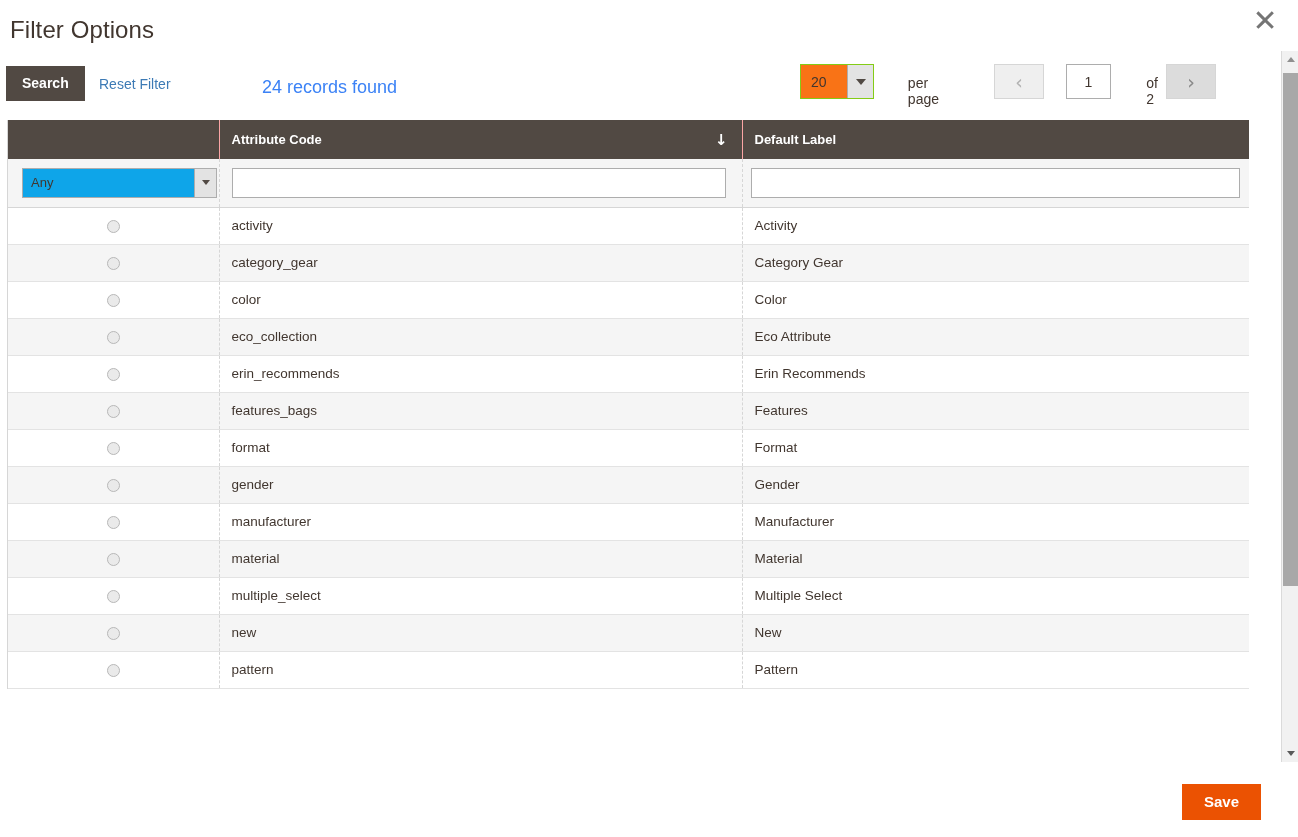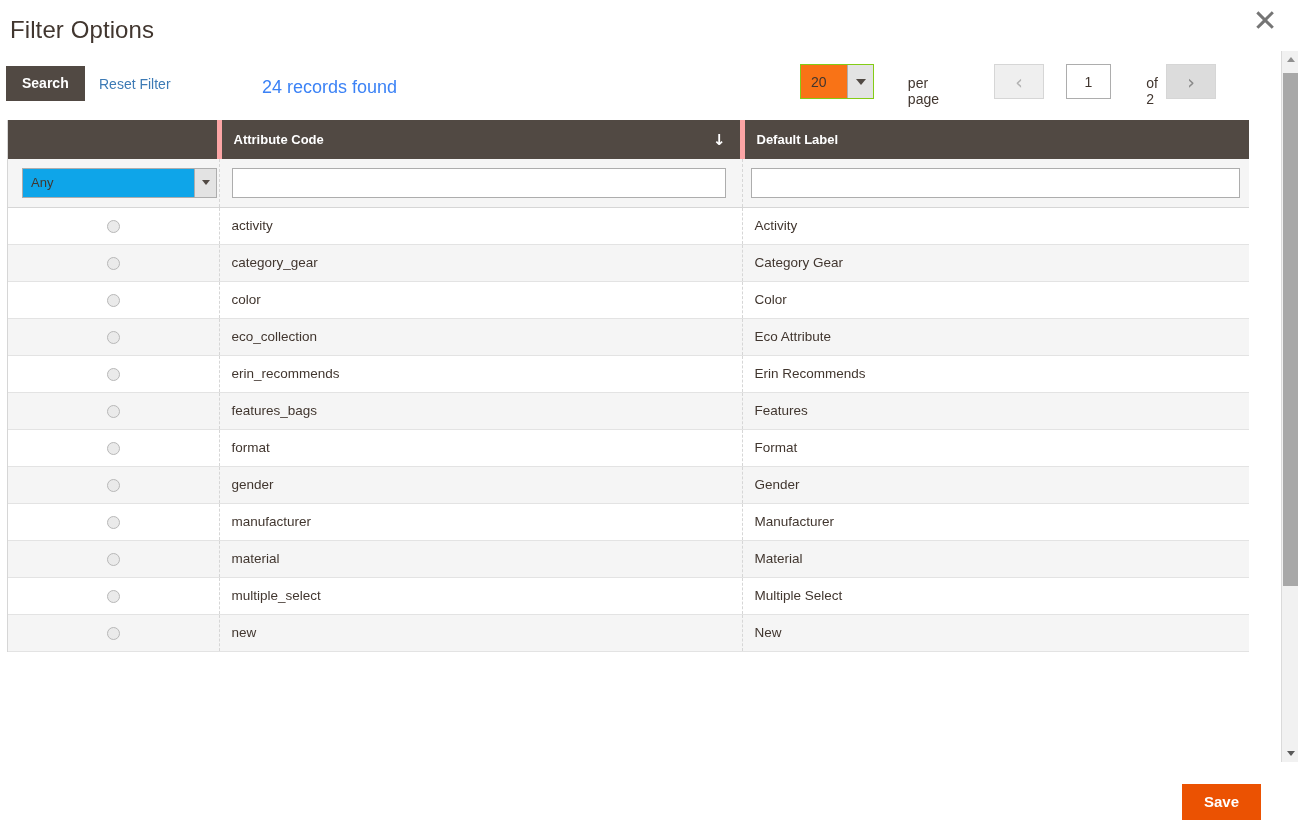--- a/index.html
+++ b/index.html
@@ -139,21 +139,21 @@
     table-layout: fixed;
   }
   table.grid-table th {
     background: #514943;
     color: #ffffff;
     font-size: 13px;
     font-weight: 700;
     text-align: left;
     height: 39px;
     padding: 0 12px;
-    border-right: 5px solid #fca5a5;
+    border-right: 1px solid #fca5a5;
     vertical-align: middle;
     position: relative;
   }
   table.grid-table th:last-child { border-right: 0; }
   th.col-radio  { width: 211px; }
   th.col-code   { width: 523px; }
   th.col-label  { width: 508px; }
   .sort-arrow {
     position: absolute;
     right: 14px; top: 50%;
@@ -401,20 +401,25 @@
             <tr class="data-row">
               <td class="cell-radio"><span class="radio"></span></td>
               <td>multiple_select</td>
               <td>Multiple Select</td>
             </tr>
             <tr class="data-row alt">
               <td class="cell-radio"><span class="radio"></span></td>
               <td>new</td>
               <td>New</td>
             </tr>
+            <tr class="data-row">
+              <td class="cell-radio"><span class="radio"></span></td>
+              <td>pattern</td>
+              <td>Pattern</td>
+            </tr>
           </tbody>
       </table>
     </div>
   </div>
 
   <div class="vscroll">
     <div class="arr up">
         <span class="tri-up"></span>
       </div>
     <div class="thumb"></div>

